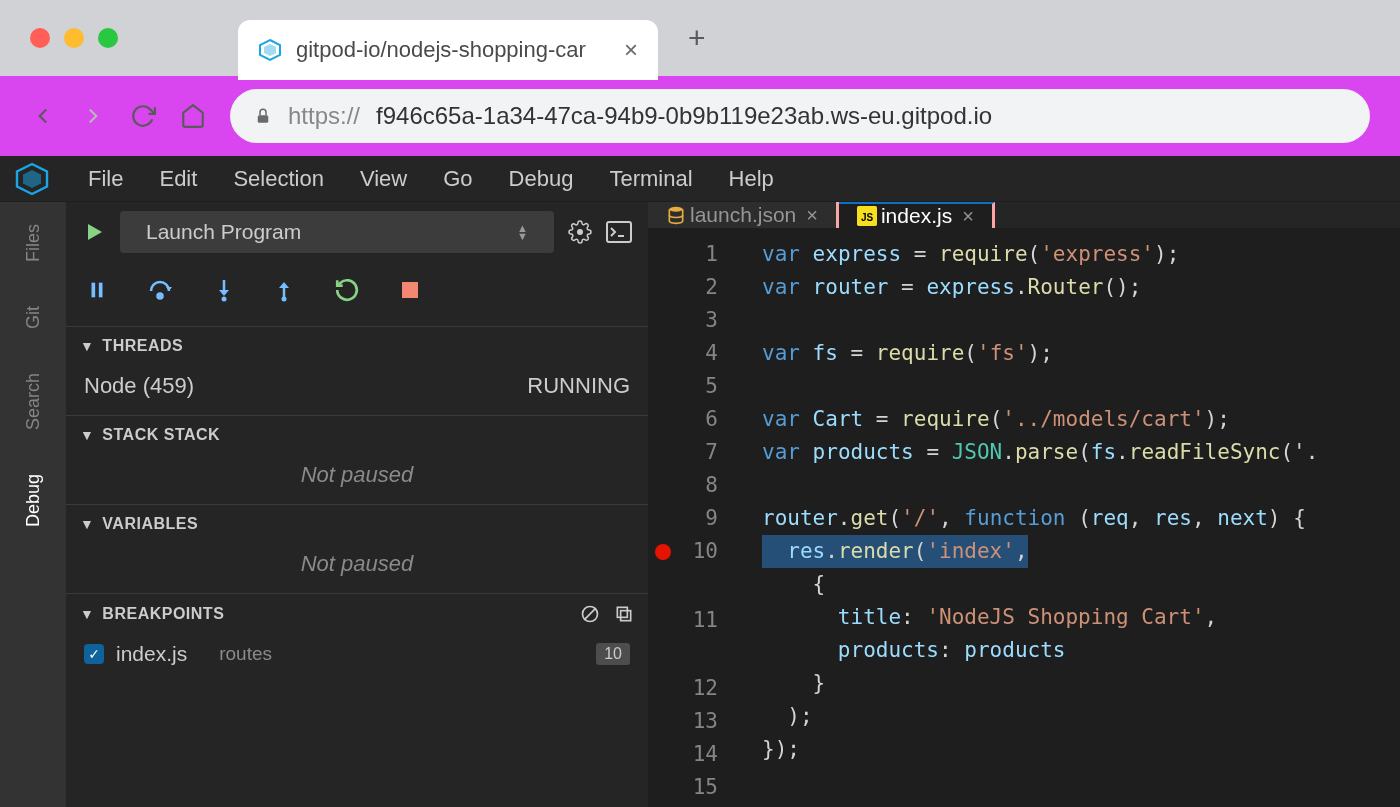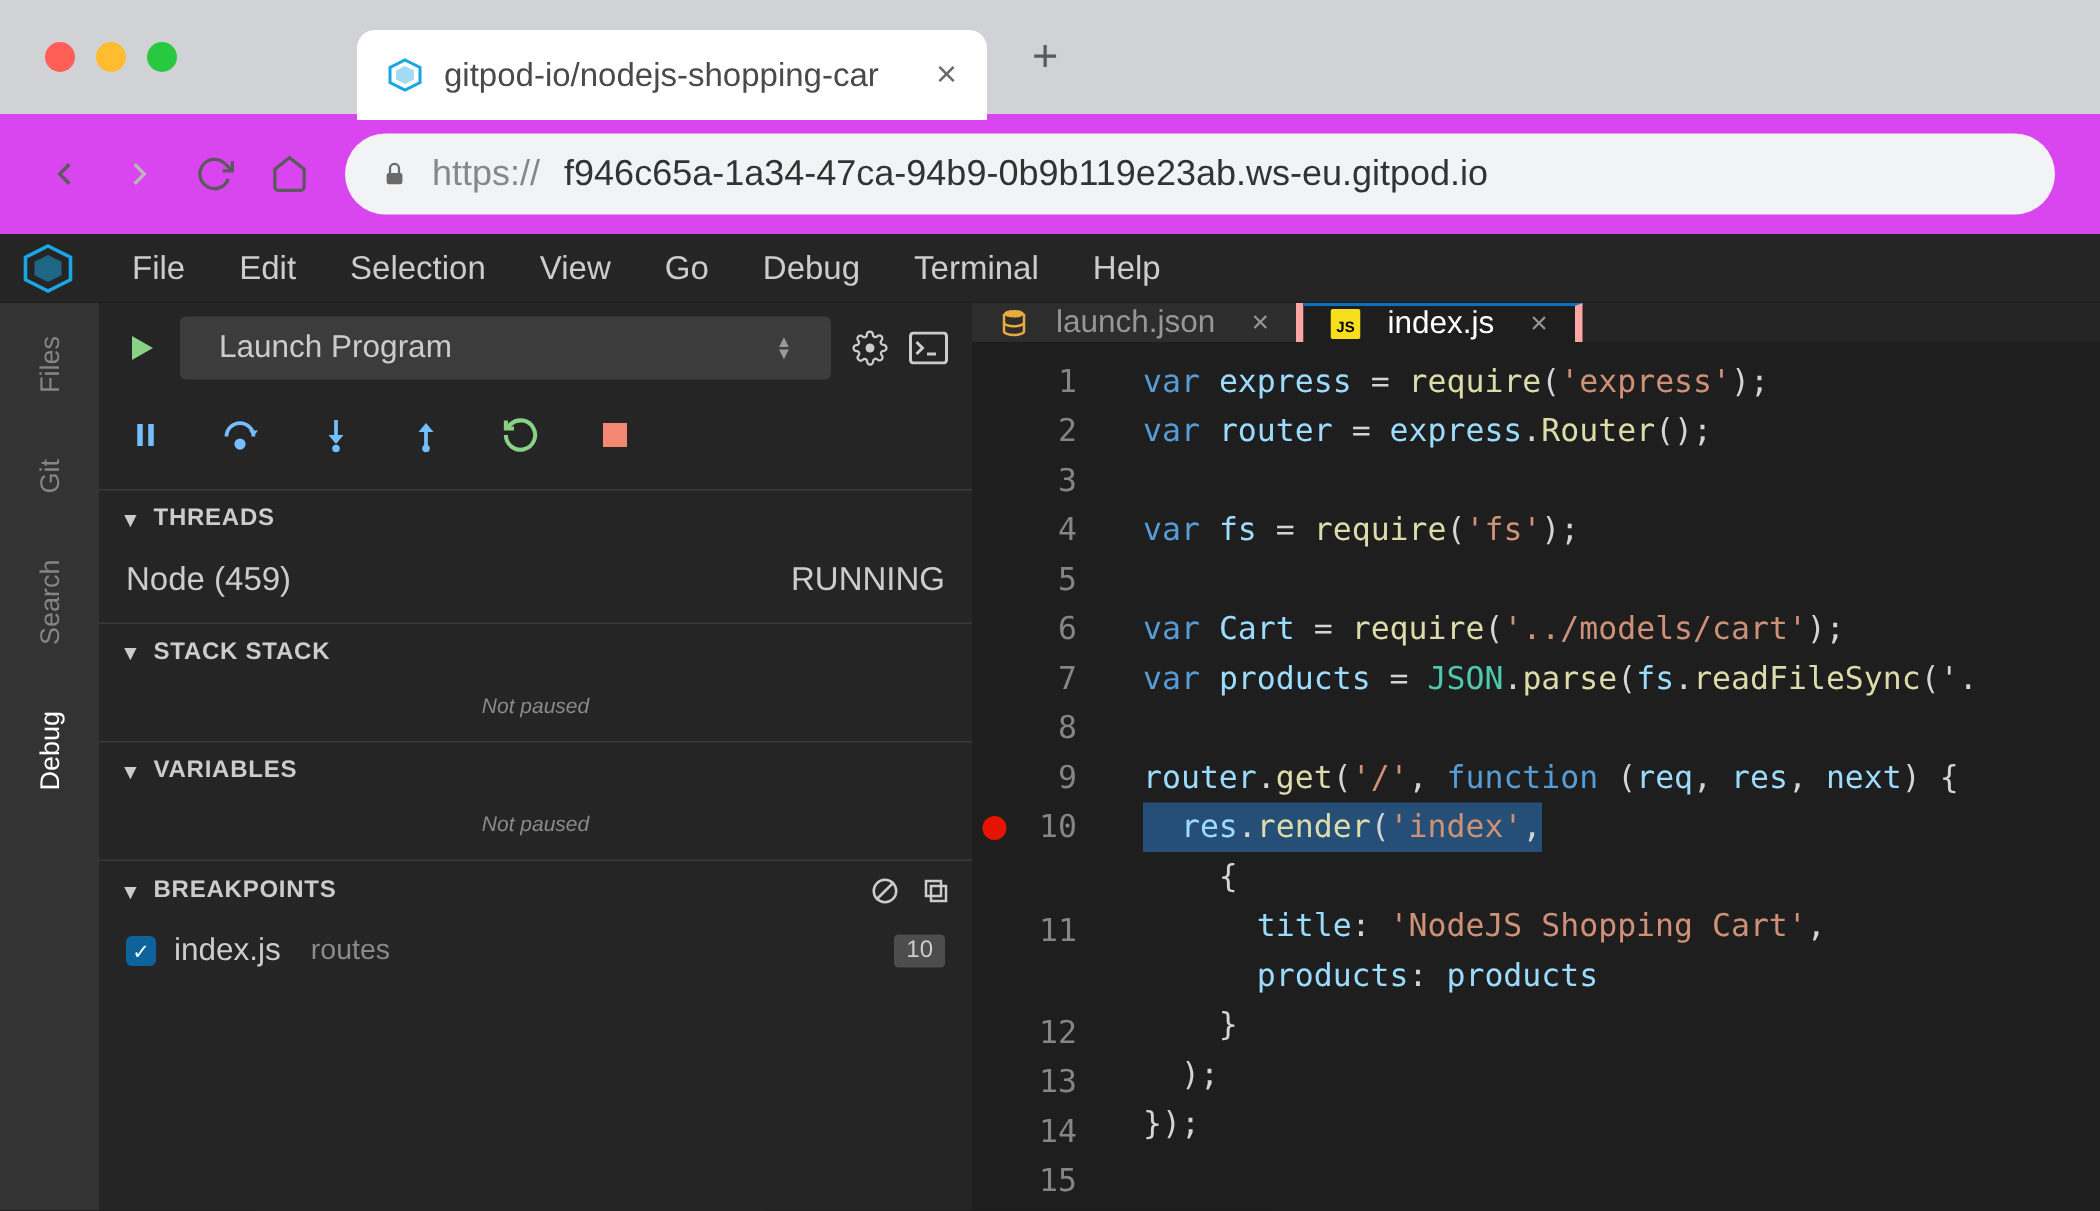--- a/index.html
+++ b/index.html
@@ -41,30 +41,30 @@
 .config-select { background: #3c3c3c; color: #ccc; font-size: 21px; padding: 8px 26px; border-radius: 4px; flex: 1; display: flex; align-items: center; justify-content: space-between; height: 42px; }
 .select-arrows { display: flex; flex-direction: column; line-height: 8px; font-size: 11px; color: #999; }
 
 .debug-controls { height: 56px; display: flex; align-items: center; padding: 0 20px; gap: 40px; }
 
 .panel-section { border-top: 1px solid #3a3a3a; margin-top: 8px; }
 .section-header { display: flex; align-items: center; padding: 10px 14px; gap: 8px; color: #ccc; font-size: 16px; font-weight: 700; letter-spacing: 0.5px; }
 .section-header .actions { margin-left: auto; display: flex; gap: 14px; color: #ccc; font-size: 20px; }
 .chevron { color: #ccc; font-size: 14px; }
 .section-row { display: flex; align-items: center; justify-content: space-between; padding: 8px 18px; color: #ccc; font-size: 22px; text-align: right; }
-.section-empty { padding: 8px 18px; color: #8a8a8a; font-style: italic; font-size: 14px; text-align: center; }
+.section-empty { padding: 8px 18px; color: #8a8a8a; font-style: italic; font-size: 22px; text-align: center; }
 .bp-row { display: flex; align-items: center; padding: 8px 18px; gap: 12px; color: #ccc; font-size: 21px; }
 .bp-check { width: 20px; height: 20px; background: #0e639c; border-radius: 4px; display: flex; align-items: center; justify-content: center; color: white; font-size: 14px; }
 .bp-line { margin-left: auto; background: #4d4d4d; color: #ccc; padding: 2px 8px; border-radius: 3px; font-size: 16px; }
-.bp-sub { color: #8a8a8a; font-size: 19px; margin-left: 8px; }
+.bp-sub { color: #8a8a8a; font-size: 19px; margin-left: 20px; }
 
 
 .editor-area { flex: 1; background: #1e1e1e; display: flex; flex-direction: column; }
 .editor-tabs { height: 50px; background: #252526; display: flex; align-items: stretch; }
-.etab { display: flex; align-items: center; padding: 0 18px; gap: 18px; color: #969696; font-size: 21px; background: #2d2d2d; border-right: 5px solid #fca5a5; cursor: pointer; justify-content: center; }
+.etab { display: flex; align-items: center; padding: 0 18px; gap: 4px; color: #969696; font-size: 21px; background: #2d2d2d; border-right: 3px solid #fca5a5; cursor: pointer; justify-content: center; }
 .etab.active { background: #1e1e1e; color: #ffffff; border-top: 2px solid #0e70c0; }
 .etab-close { font-size: 20px; color: #969696; margin-left: 6px; }
 
 .code-area { display: flex; flex: 1; font-family: Menlo, Consolas, monospace; font-size: 21px; line-height: 33px; padding-top: 10px; }
 .gutter-bp { width: 30px; }
 .gutter-ln { width: 54px; text-align: right; color: #858585; padding-right: 14px; }
 .code-lines { flex: 1; color: #d4d4d4; white-space: pre; }
 .code-line { height: 33px; padding-left: 30px; }
 .bp-dot { width: 16px; height: 16px; background: #e51400; border-radius: 50%; margin: 9px auto 0; }
 .hl { background: #264f78; display: inline-block; }

